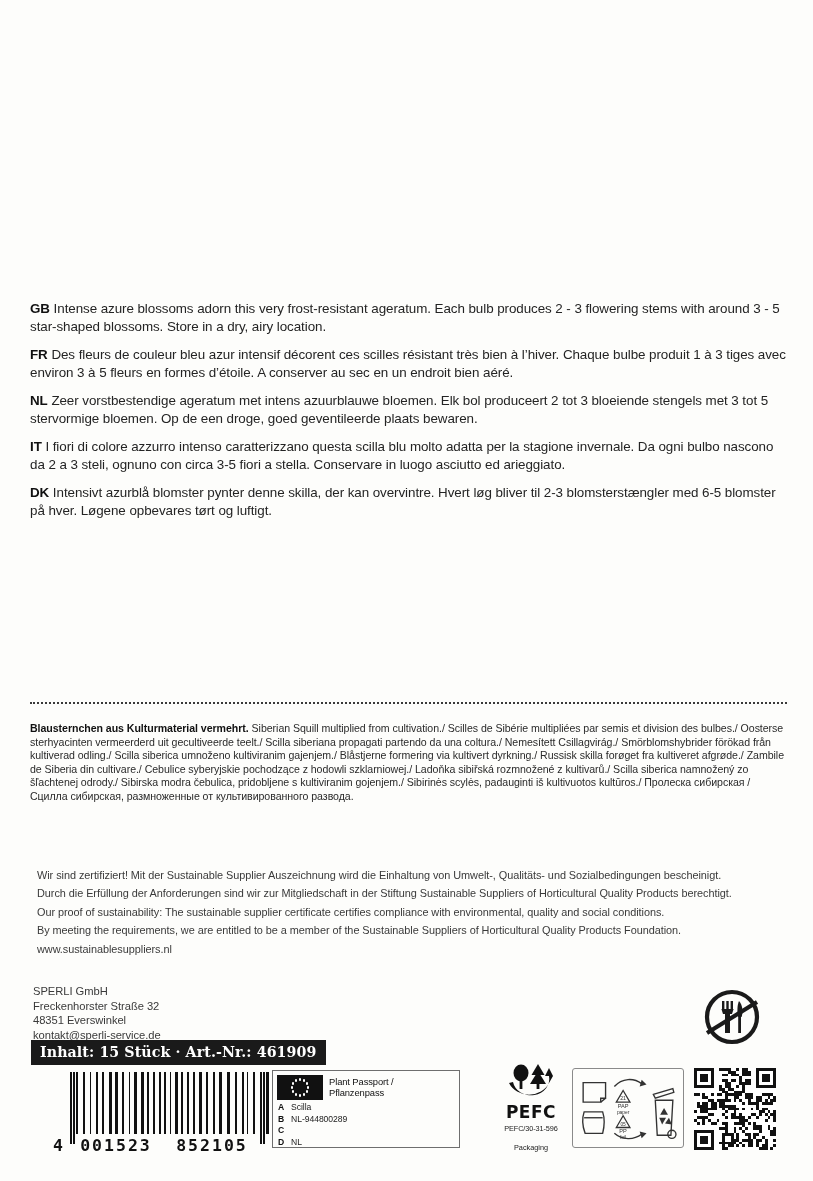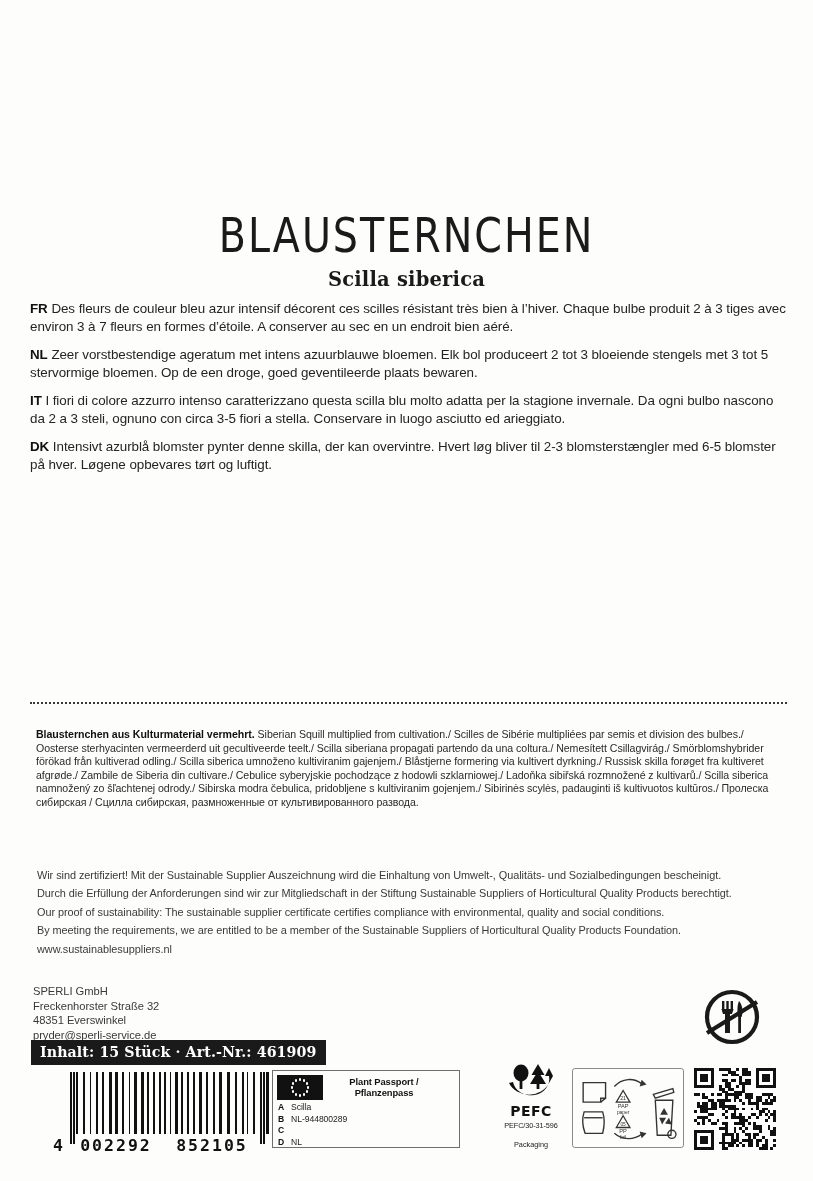--- a/index.html
+++ b/index.html
@@ -87,21 +87,21 @@
   .culture-block {
     position: absolute;
     top: 722px;
     left: 30px;
     width: 757px;
   }
   .culture-text {
     font-size: 10.6px;
     line-height: 13.6px;
     color: #2a2a2a;
-    margin: 6px;
+    margin: 0;
     letter-spacing: -0.05px;
   }
   .culture-lead {
     font-weight: 700;
     color: #111;
   }
 
   
   .sustain-block {
     position: absolute;
@@ -209,23 +209,23 @@
     width: 2.6px;
     height: 2.6px;
     background: #fff;
     border-radius: 50%;
   }
   .pp-heading {
     position: absolute;
     top: 5px;
     left: 56px;
     right: 20px;
-    text-align: center;
+    text-align: left;
     font-size: 9.4px;
-    font-weight: 700;
+    font-weight: 400;
     color: #111;
     letter-spacing: -0.1px;
   }
   .pp-rows {
     position: absolute;
     top: 31px;
     left: 5px;
     right: 4px;
   }
   .pp-row {
@@ -254,21 +254,21 @@
     text-align: center;
   }
   .pefc-mark {
     width: 52px;
     height: 40px;
     margin: 0 auto;
     position: relative;
   }
   .pefc-word {
     font-family: "DejaVu Sans", sans-serif;
-    font-size: 14px;
+    font-size: 17px;
     font-weight: 700;
     letter-spacing: 0.5px;
     color: #111;
     line-height: 1;
     margin-top: 1px;
   }
   .pefc-code {
     font-size: 7.3px;
     color: #222;
     margin-top: 3px;
@@ -311,27 +311,24 @@
     height: 82px;
     background: #fff;
   }
   .qr svg { display: block; }
 </style>
 </head>
 <body>
 
 <div class="page">
 
-  <div class="title-block">
-    <h1 class="main-title">BLAUSTERNCHEN</h1>
-    <div class="sub-title">Scilla siberica</div>
-  </div>
 
   <div class="lang-block">
-    <p class="lang-para"><span class="lang-code">FR</span> <span>Des fleurs de couleur bleu azur intensif décorent ces scilles résistant très bien à l’hiver. Chaque bulbe produit 2 à 3 tiges avec environ 3 à 7 fleurs en formes d’étoile. A conserver au sec en un endroit bien aéré.</span></p>
+    <p class="lang-para"><span class="lang-code">GB</span> <span>Intense azure blossoms adorn this very frost-resistant ageratum. Each bulb produces 2 - 3 flowering stems with around 3 - 5 star-shaped blossoms. Store in a dry, airy location.</span></p>
+    <p class="lang-para"><span class="lang-code">FR</span> <span>Des fleurs de couleur bleu azur intensif décorent ces scilles résistant très bien à l’hiver. Chaque bulbe produit 1 à 3 tiges avec environ 3 à 5 fleurs en formes d’étoile. A conserver au sec en un endroit bien aéré.</span></p>
     <p class="lang-para"><span class="lang-code">NL</span> <span>Zeer vorstbestendige ageratum met intens azuurblauwe bloemen. Elk bol produceert 2 tot 3 bloeiende stengels met 3 tot 5 stervormige bloemen. Op de een droge, goed geventileerde plaats bewaren.</span></p>
     <p class="lang-para"><span class="lang-code">IT</span> <span>I fiori di colore azzurro intenso caratterizzano questa scilla blu molto adatta per la stagione invernale. Da ogni bulbo nascono da 2 a 3 steli, ognuno con circa 3-5 fiori a stella. Conservare in luogo asciutto ed arieggiato.</span></p>
     <p class="lang-para"><span class="lang-code">DK</span> <span>Intensivt azurblå blomster pynter denne skilla, der kan overvintre. Hvert løg bliver til 2-3 blomsterstængler med 6-5 blomster på hver. Løgene opbevares tørt og luftigt.</span></p>
   </div>
 
   <div class="divider" id="divider-top"></div>
 
   <div class="culture-block">
     <p class="culture-text"><span class="culture-lead">Blausternchen aus Kulturmaterial vermehrt.</span> <span>Siberian Squill multiplied from cultivation./ Scilles de Sibérie multipliées par semis et division des bulbes./ Oosterse sterhyacinten vermeerderd uit gecultiveerde teelt./ Scilla siberiana propagati partendo da una coltura./ Nemesített Csillagvirág./ Smörblomshybrider förökad från kultiverad odling./ Scilla siberica umnoženo kultiviranim gajenjem./ Blåstjerne formering via kultivert dyrkning./ Russisk skilla forøget fra kultiveret afgrøde./ Zambile de Siberia din cultivare./ Cebulice syberyjskie pochodzące z hodowli szklarniowej./ Ladoňka sibiřská rozmnožené z kultivarů./ Scilla siberica namnožený zo šľachtenej odrody./ Sibirska modra čebulica, pridobljene s kultiviranim gojenjem./ Sibirinės scylės, padauginti iš kultivuotos kultūros./ Пролеска сибирская / Сцилла сибирская, размноженные от культивированного развода.</span></p>
   </div>
@@ -341,21 +338,21 @@
     <p class="sustain-line">Durch die Erfüllung der Anforderungen sind wir zur Mitgliedschaft in der Stiftung Sustainable Suppliers of Horticultural Quality Products berechtigt.</p>
     <p class="sustain-line">Our proof of sustainability: The sustainable supplier certificate certifies compliance with environmental, quality and social conditions.</p>
     <p class="sustain-line">By meeting the requirements, we are entitled to be a member of the Sustainable Suppliers of Horticultural Quality Products Foundation.</p>
     <p class="sustain-line">www.sustainablesuppliers.nl</p>
   </div>
 
   <div class="address-block">
     <p class="address-line">SPERLI GmbH</p>
     <p class="address-line">Freckenhorster Straße 32</p>
     <p class="address-line">48351 Everswinkel</p>
-    <p class="address-line">pryder@sperli-service.de</p>
+    <p class="address-line">kontakt@sperli-service.de</p>
     <p class="address-line">www.sperli.de</p>
   </div>
 
   <div class="inhalt-bar">Inhalt: 15 Stück · Art.-Nr.: 461909</div>
 
   <div class="barcode-wrap">
     <div class="barcode-bars" id="barcode-bars">
         <div class="bar guard" style="width: 2px;"></div>
         <div class="bar guard" style="width: 2px;"></div>
         <div class="bar" style="width: 2px;"></div>
@@ -474,21 +471,21 @@
         <div class="bar" style="width: 3px; background: transparent;"></div>
         <div class="bar" style="width: 2px;"></div>
         <div class="bar" style="width: 2px; background: transparent;"></div>
         <div class="bar" style="width: 2px;"></div>
         <div class="bar" style="width: 1px; background: transparent;"></div>
         <div class="bar guard" style="width: 2px;"></div>
         <div class="bar guard" style="width: 2px;"></div>
       </div>
     <div class="barcode-digits">
       <span class="bc-d0">4</span>
-      <span class="bc-g1">002292</span>
+      <span class="bc-g1">001523</span>
       <span class="bc-g2">852105</span>
     </div>
   </div>
 
   <div class="passport">
     <div class="pp-flag" id="pp-flag">
         <div class="pp-star" style="left: 21.7px; top: 3.2px;"></div>
         <div class="pp-star" style="left: 25.7px; top: 4.2718px;"></div>
         <div class="pp-star" style="left: 28.6282px; top: 7.2px;"></div>
         <div class="pp-star" style="left: 29.7px; top: 11.2px;"></div>

